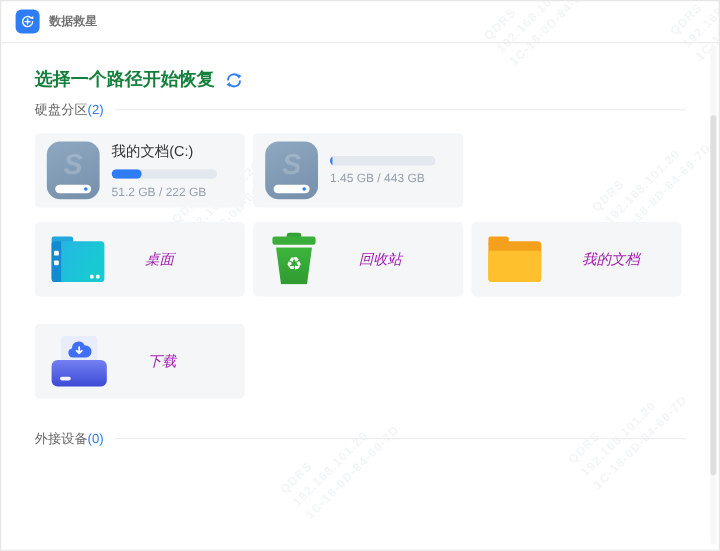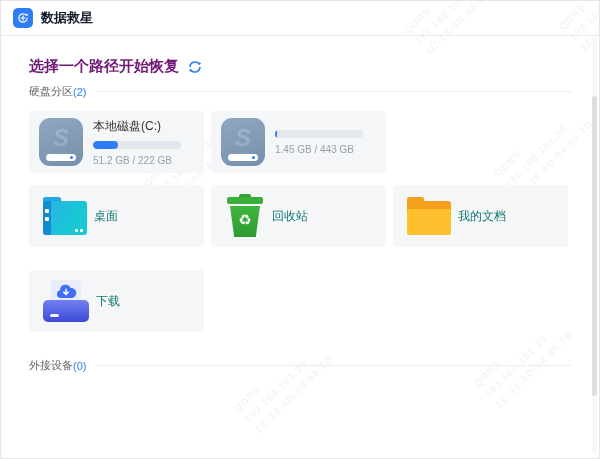--- a/index.html
+++ b/index.html
@@ -2,52 +2,52 @@
 <html><head>
 <meta charset="utf-8">
 <style>
   html,body{margin:0;padding:0;background:#fff;}
   .window{position:relative;width:600px;height:459px;background:#fff;overflow:hidden;
           font-family:"Liberation Sans","DejaVu Sans",sans-serif;box-sizing:border-box;
           border:1px solid #e6e6e6;}
   
   .titlebar{height:34px;display:flex;align-items:center;padding:0 12px;border-bottom:1px solid #ececec;position:relative;z-index:3;background:transparent;}
   .app-icon{width:20px;height:20px;border-radius:5px;background:#2e7cf6;display:flex;align-items:center;justify-content:center;flex:0 0 auto;}
-  .app-title{font-size:13px;color:#0f172a;font-weight:700;margin-left:8px;}
+  .app-title{font-size:10px;color:#737373;font-weight:700;margin-left:8px;}
   .title-right{margin-left:auto;display:flex;align-items:center;gap:14px;}
   .login-btn{height:20px;line-height:18px;padding:0 13px;border:1px solid #d9d9d9;border-radius:10px;background:#fff;font-size:11px;color:#555;cursor:pointer;font-family:inherit;}
   .tb-icon{display:flex;align-items:center;justify-content:center;width:18px;height:18px;cursor:pointer;}
   .menu-icon{display:flex;flex-direction:column;justify-content:center;gap:3px;}
   .menu-icon i{display:block;width:14px;height:1.6px;background:#444;border-radius:1px;}
   .min-icon i{display:block;width:12px;height:1.6px;background:#444;border-radius:1px;}
   
   .content{padding:0 28px;position:relative;z-index:2;}
   .page-title-row{margin-top:21px;display:flex;align-items:center;gap:9px;}
-  .page-title{font-size:15px;font-weight:700;color:#701a75;margin:0;}
+  .page-title{font-size:15px;font-weight:700;color:#15803d;margin:0;}
   .refresh{display:flex;align-items:center;cursor:pointer;}
   .section-row{display:flex;align-items:center;margin-top:8px;}
   .section-label{font-size:11px;color:#666;}
   .section-count{font-size:11px;color:#2e7cf6;}
   .section-line{flex:1;height:1px;background:#ededed;margin-left:10px;}
   .cards{display:flex;flex-wrap:wrap;gap:23px 7px;margin-top:12px;}
   .card{width:175px;height:62px;background:#f4f6f8;border-radius:4px;display:flex;align-items:center;cursor:pointer;box-sizing:border-box;}
   
   .drive-card{padding-left:10px;}
   .hdd{width:44px;height:48px;position:relative;border-radius:11px;background:linear-gradient(160deg,#8ea8c1,#7690ab);flex:0 0 auto;}
   .hdd-s{position:absolute;top:6px;left:0;right:0;text-align:center;font-size:24px;font-weight:700;font-style:italic;color:rgba(255,255,255,.2);}
   .hdd-slot{position:absolute;bottom:5px;left:50%;transform:translateX(-50%);width:30px;height:7px;background:#fff;border-radius:4px;}
   .hdd-dot{position:absolute;right:3px;top:2px;width:3px;height:3px;border-radius:50%;background:#2e7cf6;}
   .drive-info{margin-left:10px;}
   .drive-name{font-size:12px;color:#333;margin-bottom:6px;}
   .bar{width:88px;height:8px;background:#e3e7ee;border-radius:4px;overflow:hidden;margin-bottom:6px;}
   .bar-fill{height:100%;background:#2e7cf6;border-radius:4px;min-width:2px;}
   .drive-size{font-size:10px;color:#98a0ab;}
   
   .loc-card{padding-left:14px;}
-  .loc-label{font-size:12px;color:#0f766e;margin-left:7px;}
+  .loc-label{font-size:12px;color:#a21caf;margin-left:34px;font-style:italic;}
   
   .f-desktop{position:relative;width:44px;height:38px;flex:0 0 auto;}
   .fd-tab{position:absolute;top:0;left:0;width:18px;height:7px;background:#21a6dd;border-radius:2px 2px 0 0;}
   .fd-body{position:absolute;top:4px;left:0;width:44px;height:34px;border-radius:3px;background:linear-gradient(120deg,#29b2e8 0%,#18c9d2 75%);}
   .fd-strip{position:absolute;top:4px;left:0;width:8px;height:34px;background:#128bd0;border-radius:3px 0 0 3px;}
   .fd-sq{position:absolute;width:4px;height:4px;background:#fff;border-radius:1px;left:2px;}
   .fd-sq1{top:12px;} .fd-sq2{top:20px;}
   .fd-dot{position:absolute;width:3px;height:3px;background:#fff;border-radius:1px;bottom:3px;}
   .fd-dot1{right:9px;} .fd-dot2{right:4px;}
   
@@ -141,21 +141,21 @@
 
     <div class="cards">
       <div class="card drive-card">
         <div class="hdd">
           <span class="hdd-s">S</span>
           <span class="hdd-slot">
               <span class="hdd-dot"></span>
             </span>
         </div>
         <div class="drive-info">
-          <div class="drive-name">本地磁盘(C:)</div>
+          <div class="drive-name">我的文档(C:)</div>
           <div class="bar">
               <div class="bar-fill" style="width: 28%;"></div>
             </div>
           <div class="drive-size">51.2 GB / 222 GB</div>
         </div>
       </div>
       <div class="card drive-card">
         <div class="hdd">
           <span class="hdd-s">S</span>
           <span class="hdd-slot">

